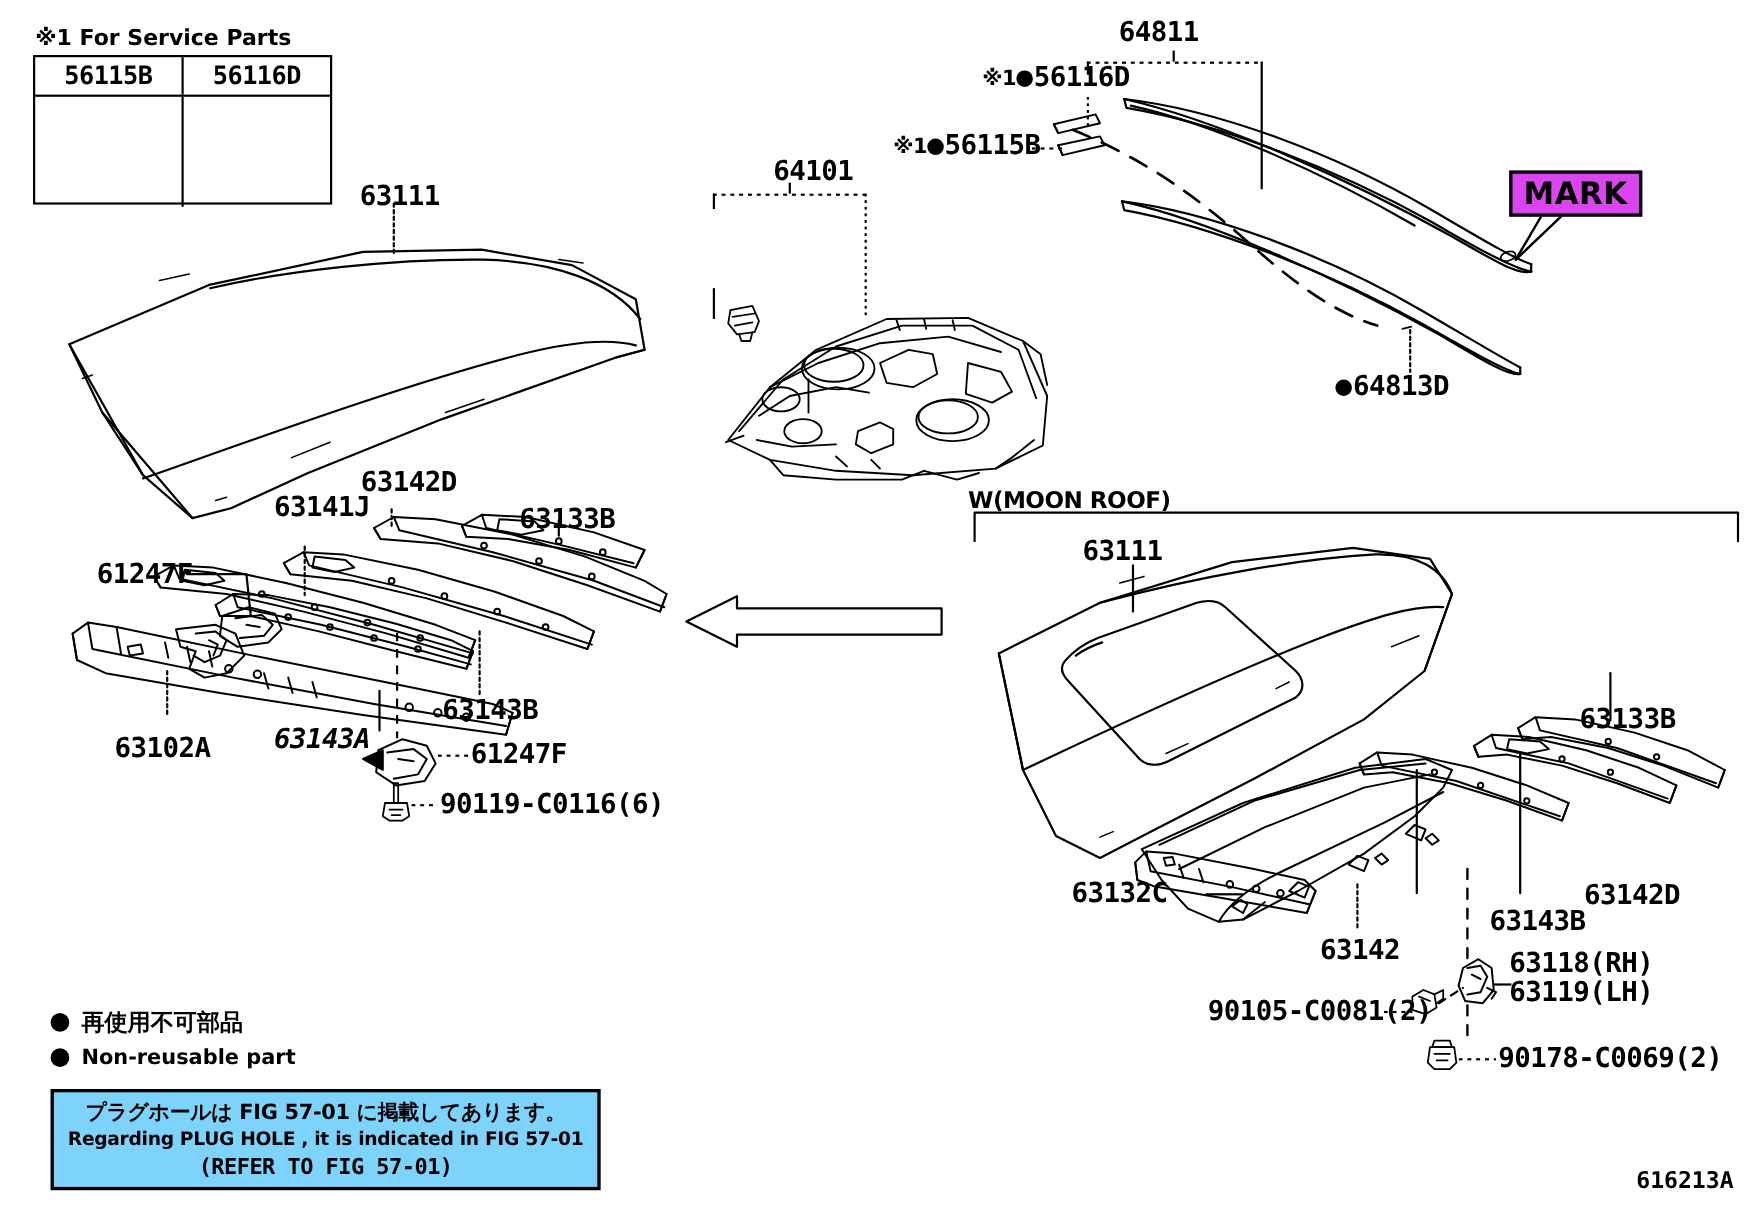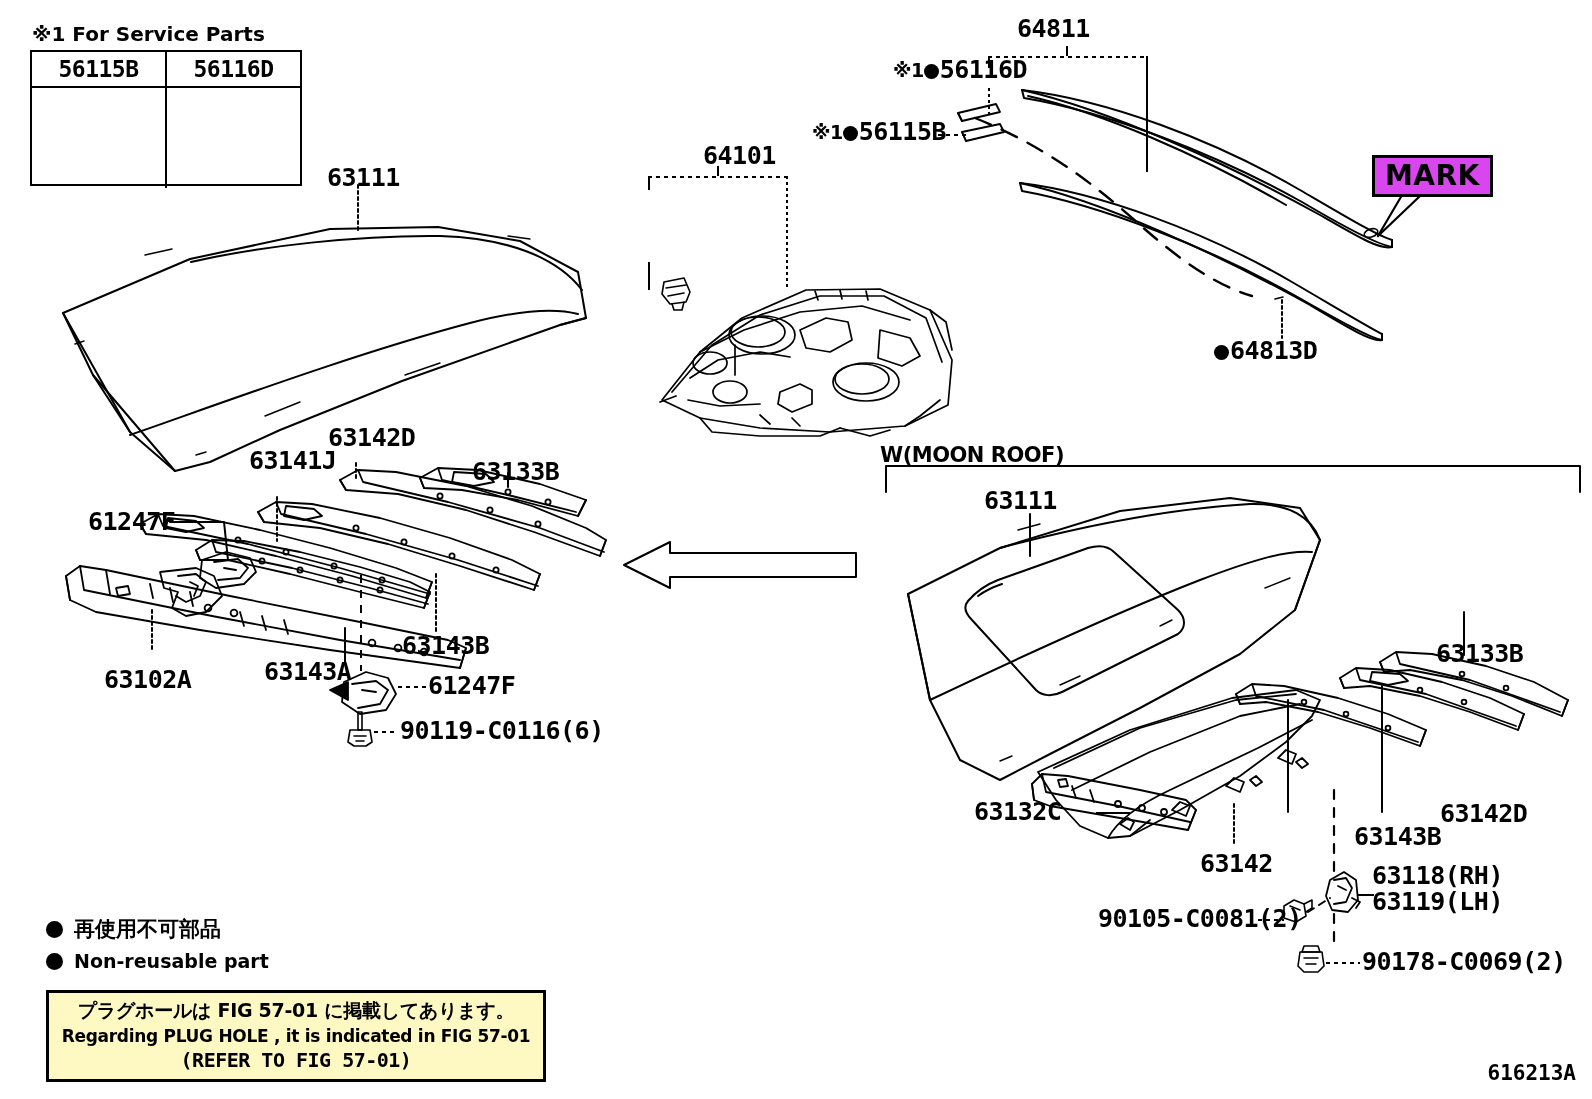--- a/index.html
+++ b/index.html
@@ -135,21 +135,21 @@
   }
   #legend .en{
     font-family:"DejaVu Sans", sans-serif;
     font-weight:bold;font-size:19px;text-align:center;
   }
   
   #note-box{
     position:absolute;left:46px;top:990px;
     width:500px;
     border:3px solid #000;
-    background:#fef9c3;
+    background:#7dd3fc;
     text-align:center;
     padding:5px 0 7px 0;
     box-sizing:border-box;
   }
   #note-box .l1{
     font-family:"DejaVu Sans", sans-serif;
     font-weight:bold;font-size:19px;
     letter-spacing:-0.3px;
   }
   #note-box .l2{
@@ -586,21 +586,21 @@
   </div>
 
   <div id="mark-box">MARK</div>
 
   <div class="pn" style="left:328px;top:424px;">63142D</div>
   <div class="pn" style="left:212px;top:447px;margin-left:37px;">63141J</div>
   <div class="pn" style="left:472px;top:458px;">63133B</div>
   <div class="pn" style="left:88px;top:508px;">61247F</div>
   <div class="pn" style="left:402px;top:632px;">63143B</div>
   <div class="pn" style="left:104px;top:666px;">63102A</div>
-  <div class="pn" style="left:264px;top:658px;">63143A</div>
+  <div class="pn" style="left:249px;top:658px;font-style:italic;">63143A</div>
   <div class="pn" style="left:428px;top:672px;">61247F</div>
   <div class="doth" style="left:398px;top:686px;width:28px;"></div>
   <div class="pn" style="left:400px;top:717px;">90119-C0116(6)</div>
   <div class="doth" style="left:374px;top:731px;width:24px;"></div>
   <div class="dashv" style="left:360px;top:575px;height:96px;"></div>
 
   <div id="moon-label">W(MOON ROOF)</div>
   <div class="pn" style="left:984px;top:487px;">63111</div>
 
   <div class="pn" style="left:1436px;top:640px;">63133B</div>

